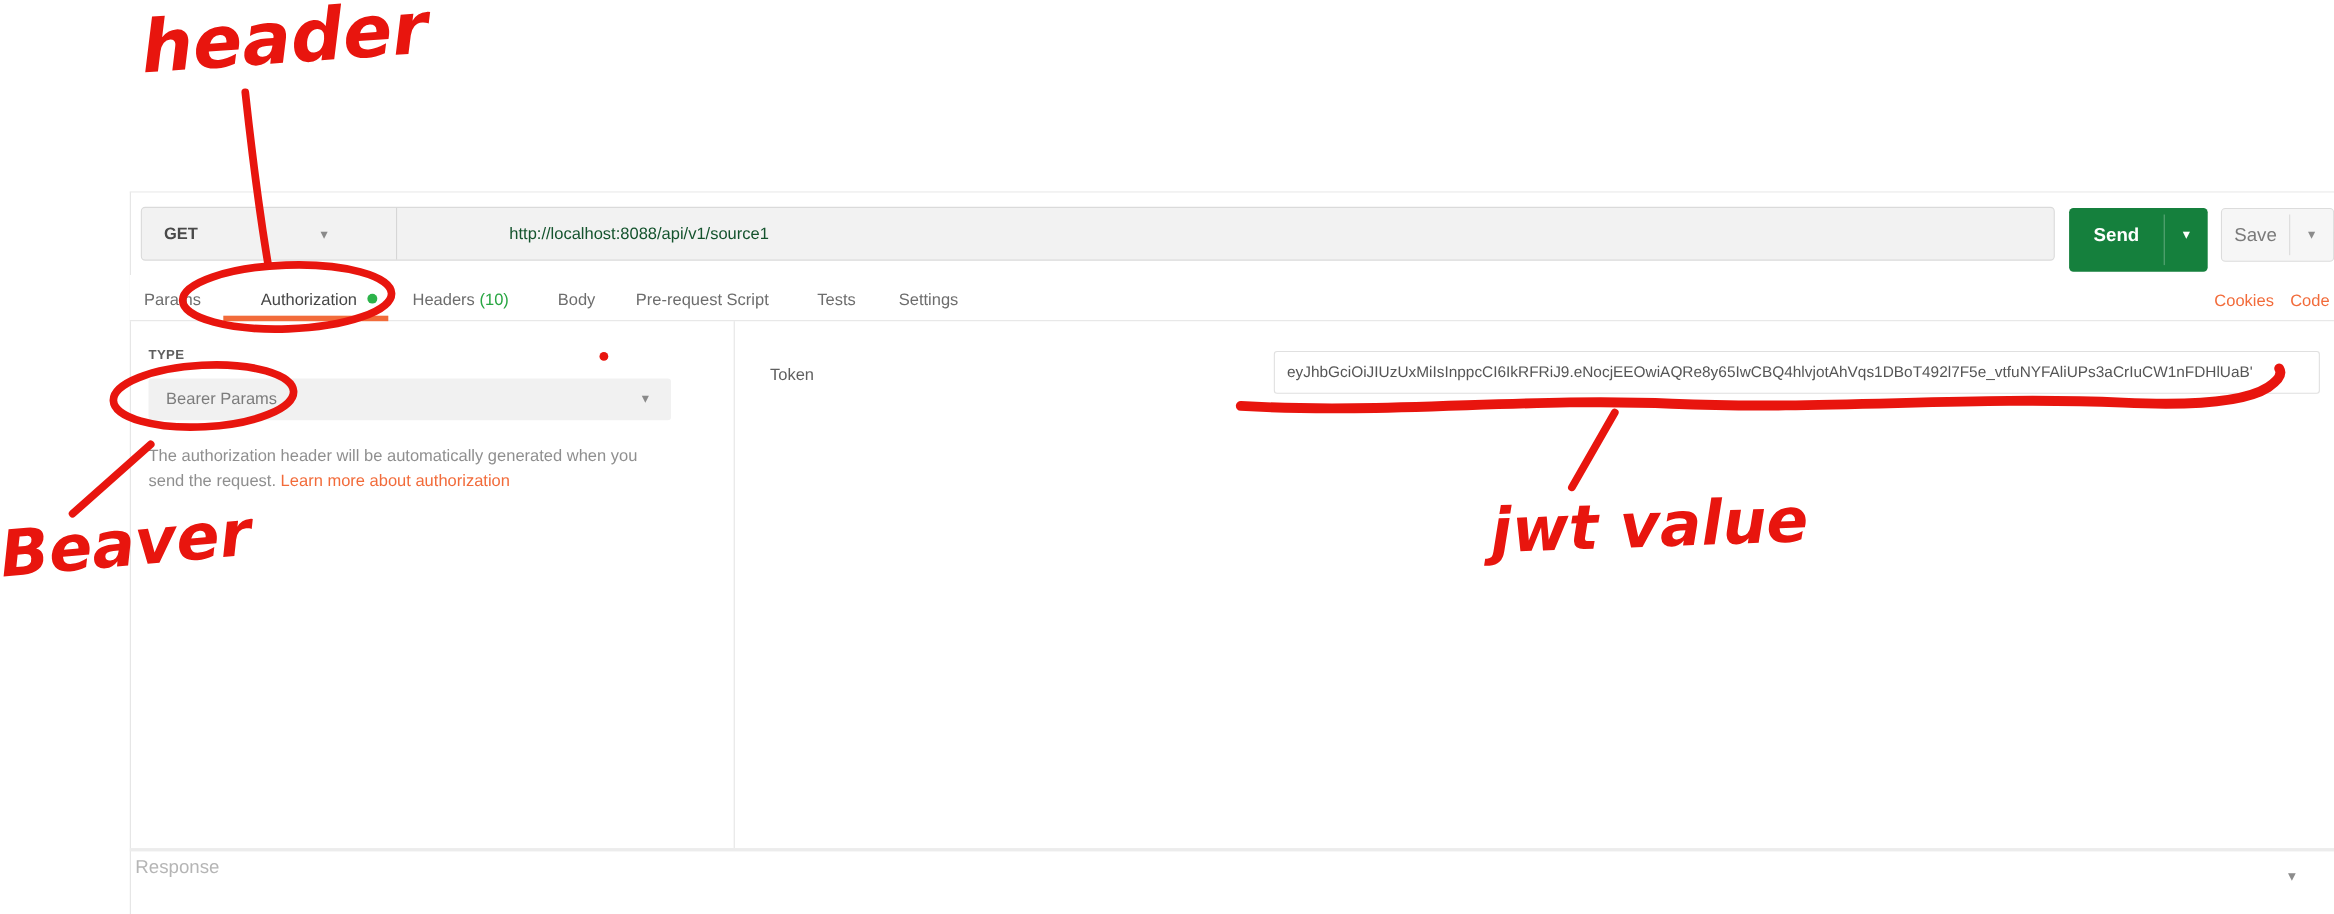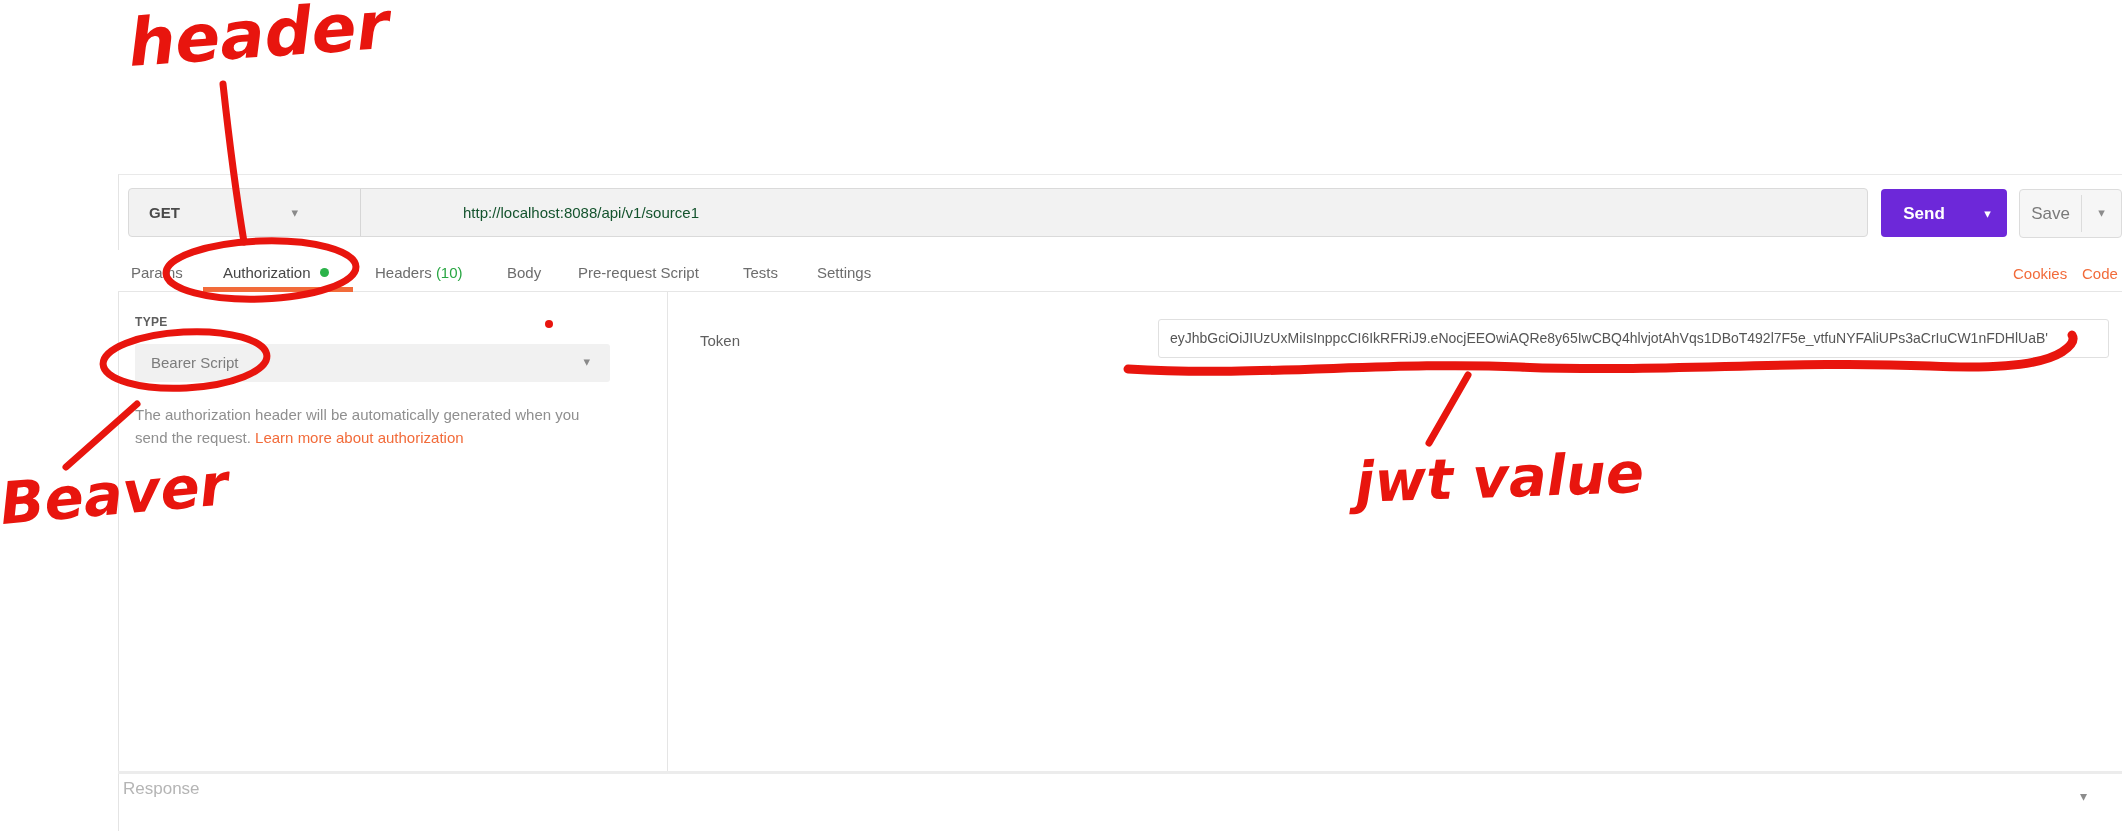--- a/index.html
+++ b/index.html
@@ -15,22 +15,22 @@
   .urlbar { left:128px; top:188px; width:1740px; height:49px; background:#f2f2f2;
             border:1px solid #dadada; border-radius:4px; display:flex; z-index:2;gap:44px; }
   .method-sec { width:187px; position:relative; flex:0 0 auto; }
   .method-txt { position:absolute; left:20px; top:0; line-height:47px; font-size:15px;
                 font-weight:bold; color:#4a4a4a; }
   .method-caret { position:absolute; right:18px; top:0; line-height:47px; font-size:13px; color:#8a8a8a; }
   .url-divider { width:1px; background:#d6d6d6; flex:0 0 auto; }
   .url-txt { flex:1; line-height:47px; padding-left:58px; font-size:15px; color:#14532d;
              white-space:nowrap; overflow:hidden; }
 
-  .send-btn { left:1881px; top:189px; width:126px; height:48px; background:#6d28d9;
-              border-radius:4px; display:flex; z-index:2; cursor:pointer;align-items:center; }
+  .send-btn { left:1881px; top:189px; width:126px; height:58px; background:#15803d;
+              border-radius:4px; display:flex; z-index:2; cursor:pointer; }
   .send-label { width:86px; text-align:center; line-height:49px; color:#fff; font-size:17px; font-weight:bold; }
   .send-div { width:1px; background:rgba(255,255,255,.3); margin:6px 0; }
   .send-caret { flex:1; text-align:center; line-height:47px; color:#fff; font-size:13px; }
 
   .save-btn { left:2019px; top:189px; width:103px; height:49px; background:#f6f6f6;
               border:1px solid #dcdcdc; border-radius:4px; display:flex; z-index:2; cursor:pointer; }
   .save-label { width:61px; text-align:center; line-height:47px; color:#7a7a7a; font-size:17px; }
   .save-div { width:1px; background:#dcdcdc; margin:5px 0; }
   .save-caret { flex:1; text-align:center; line-height:45px; color:#8c8c8c; font-size:13px; }
 
@@ -96,21 +96,21 @@
 <div class="abs save-btn">
   <span class="save-label">Save</span>
   <span class="save-div"></span>
   <span class="save-caret">▾</span>
 </div>
 
 <div class="abs tabbar">
   <div class="tab" style="left:13px">
     <span>Params</span>
   </div>
-  <div class="tab active" style="left:105px">
+  <div class="tab active" style="left:119px">
     <span>Authorization</span><span class="auth-dot"></span>
   </div>
   <div class="tab" style="left:257px">
     <span>Headers</span>
     <span class="tab-count">(10)</span>
   </div>
   <div class="tab" style="left:389px">
     <span>Body</span>
   </div>
   <div class="tab" style="left:460px">
@@ -125,21 +125,21 @@
   <div class="tab-indicator"></div>
   <div class="ccode" style="left:1895px">Cookies</div>
   <div class="ccode" style="left:1964px">Code</div>
 </div>
 
 <div class="abs vdivider"></div>
 
 <div class="abs type-label">TYPE</div>
 
 <div class="abs type-select">
-  <span class="type-select-txt">Bearer Script</span>
+  <span class="type-select-txt">Bearer Params</span>
   <span class="type-select-caret">▾</span>
 </div>
 
 <div class="abs auth-desc">
   <span>The authorization header will be automatically generated when you</span>
   <br>
   <span>send the request.</span>
   <span class="learn-link">Learn more about authorization</span>
 </div>
 

